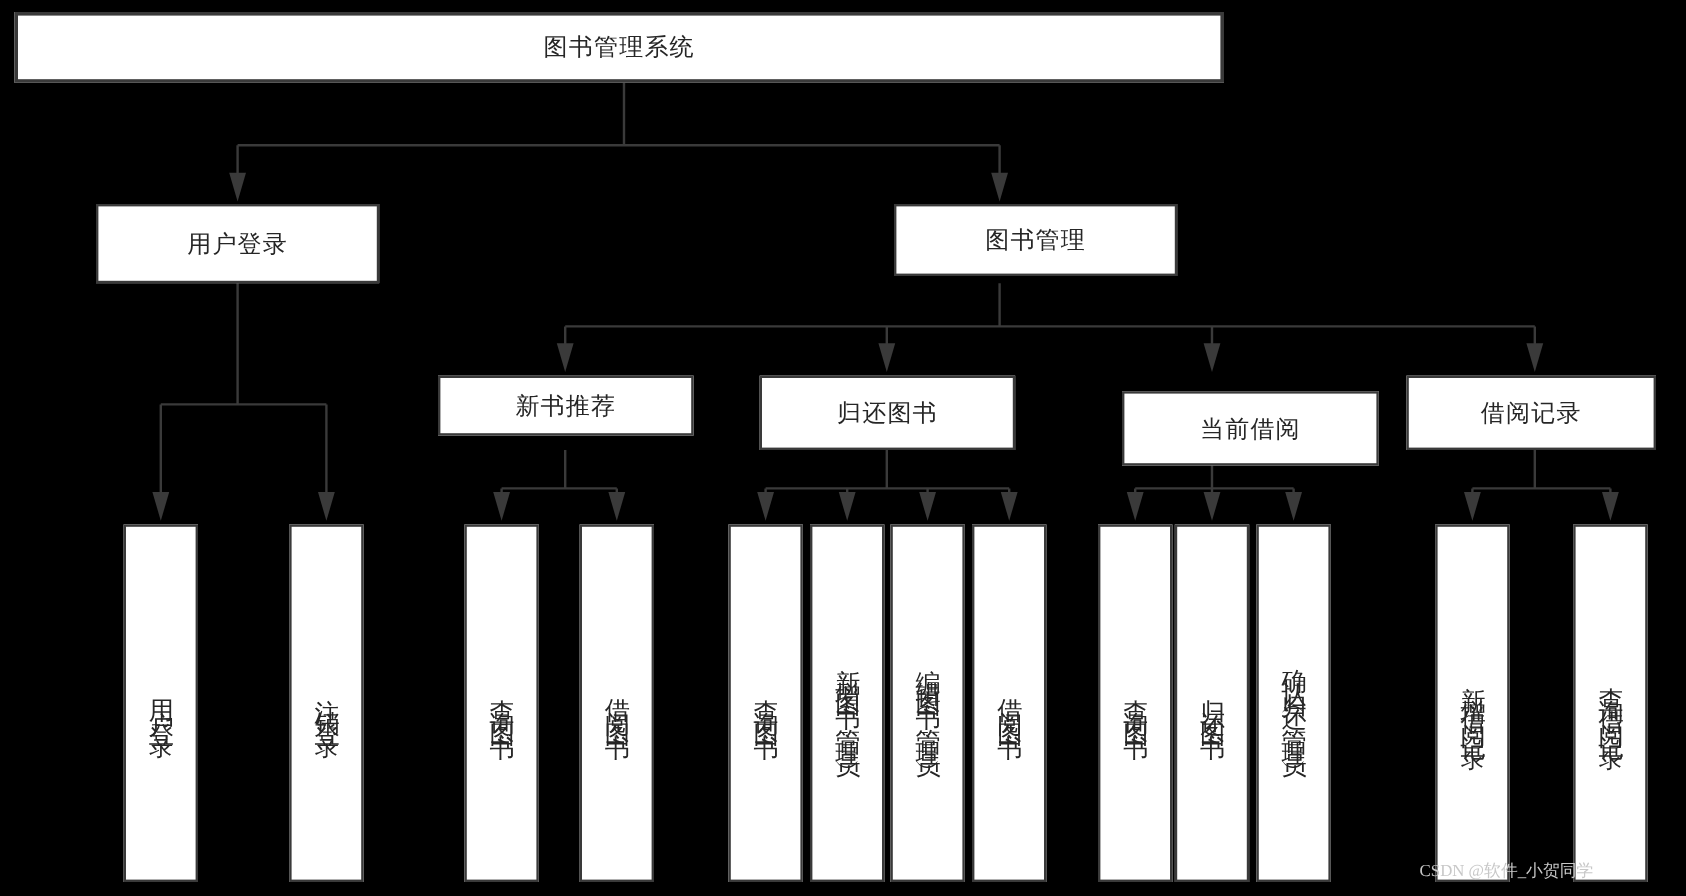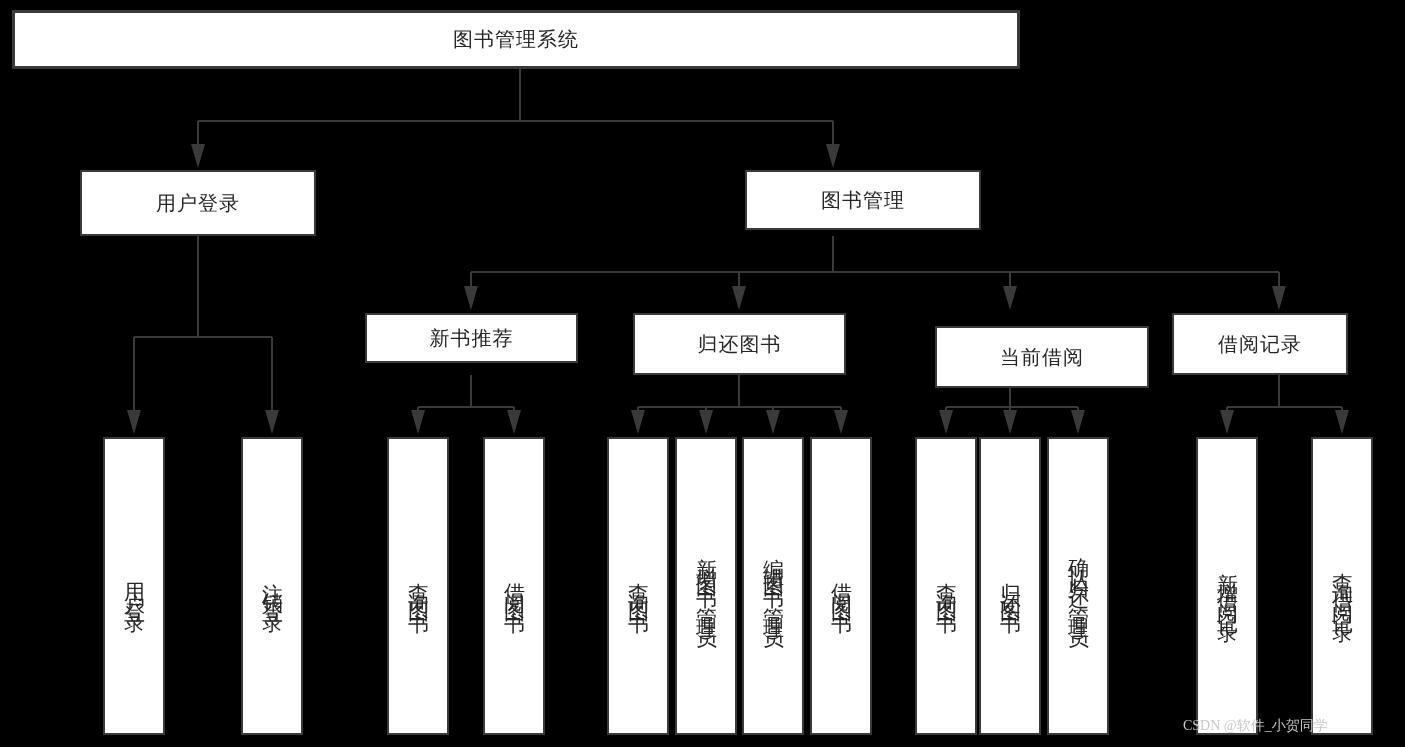--- a/index.html
+++ b/index.html
@@ -81,21 +81,21 @@
   </svg>
 
   <div class="box root" style="left:12px;top:10px;width:1008px;height:59px;">图书管理系统</div>
 
   <div class="box h" style="left:80px;top:170px;width:236px;height:66px;">用户登录</div>
   <div class="box h" style="left:745px;top:170px;width:236px;height:60px;">图书管理</div>
 
   <div class="box h" style="left:365px;top:313px;width:213px;height:50px;">新书推荐</div>
   <div class="box h" style="left:633px;top:313px;width:213px;height:62px;">归还图书</div>
   <div class="box h" style="left:903px;top:326px;width:214px;height:62px;margin-left:32px;">当前借阅</div>
-  <div class="box h" style="left:1172px;top:313px;width:176px;height:62px;">借阅记录</div>
+  <div class="box h" style="left:1172px;top:313px;width:208px;height:62px;">借阅记录</div>
 
   <div class="box v" style="left:103px;top:437px;width:62px;height:298px;">用户登录</div>
   <div class="box v" style="left:241px;top:437px;width:62px;height:298px;">注销登录</div>
 
   <div class="box v" style="left:387px;top:437px;width:62px;height:298px;">查询图书</div>
   <div class="box v" style="left:483px;top:437px;width:62px;height:298px;">借阅图书</div>
 
   <div class="box v" style="left:607px;top:437px;width:62px;height:298px;">查询图书</div>
   <div class="box v" style="left:675px;top:437px;width:62px;height:298px;">新增图书（管理员）</div>
   <div class="box v" style="left:742px;top:437px;width:62px;height:298px;">编辑图书（管理员）</div>

